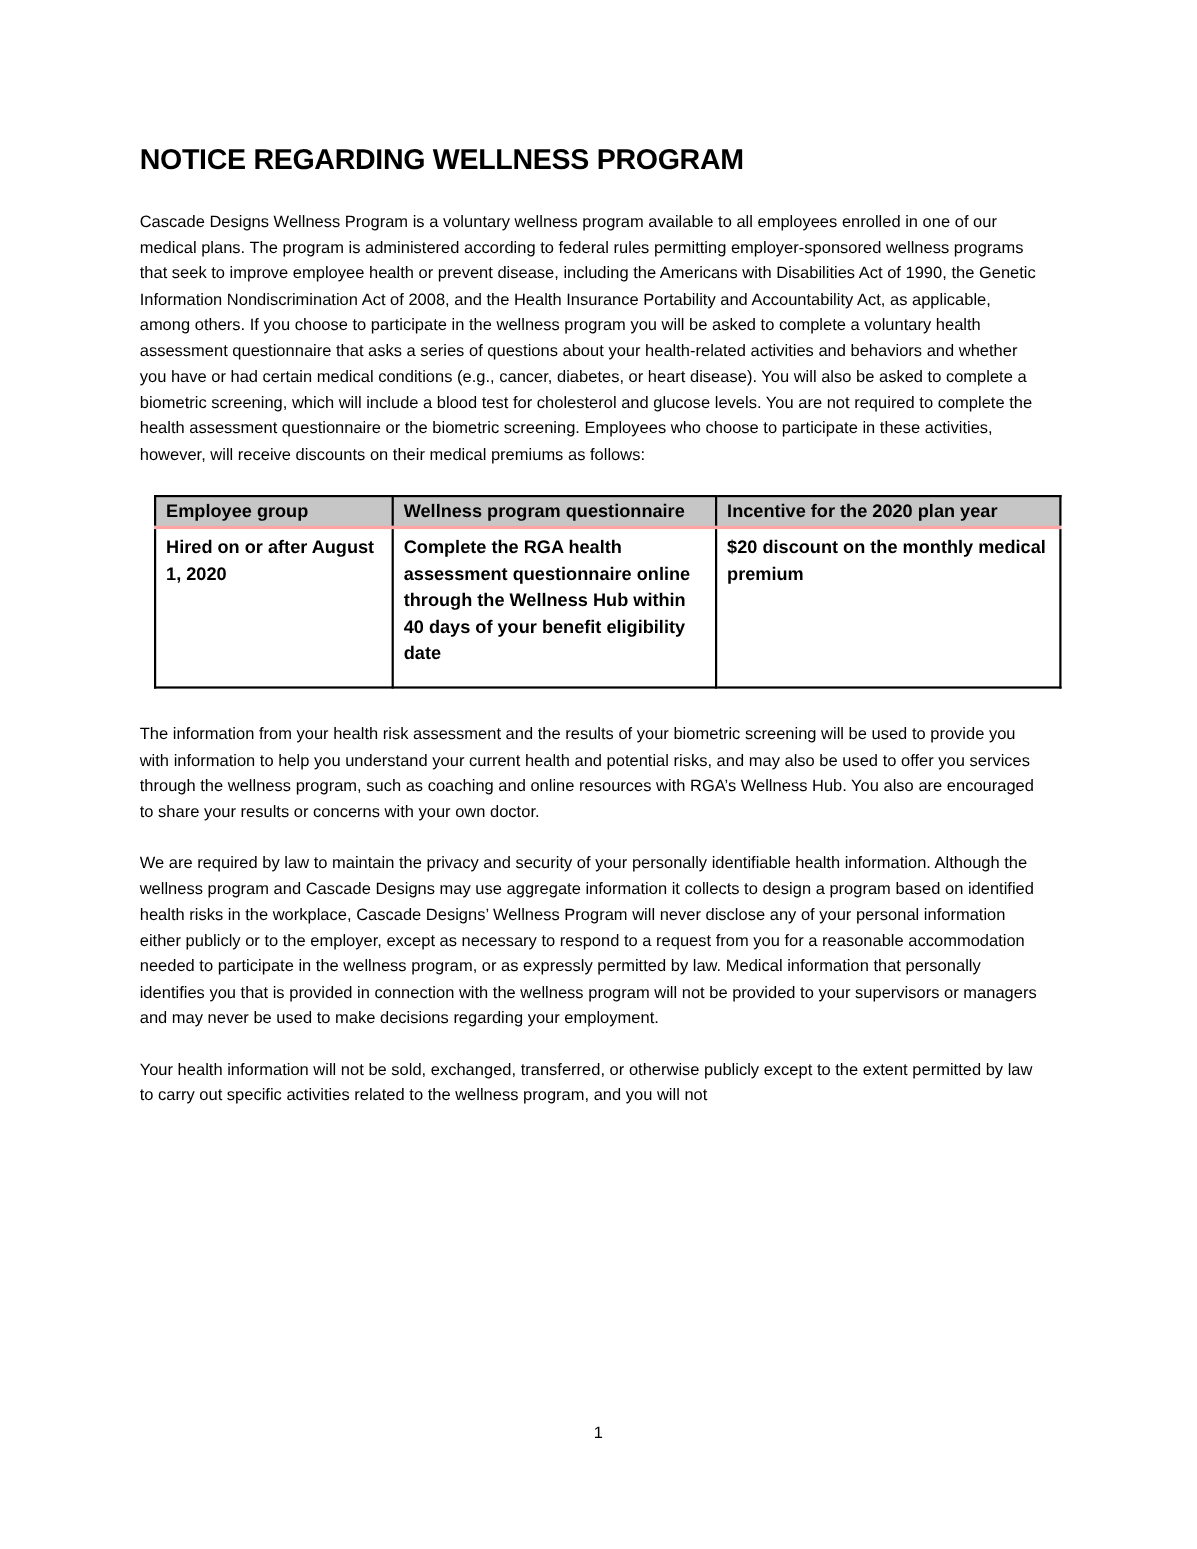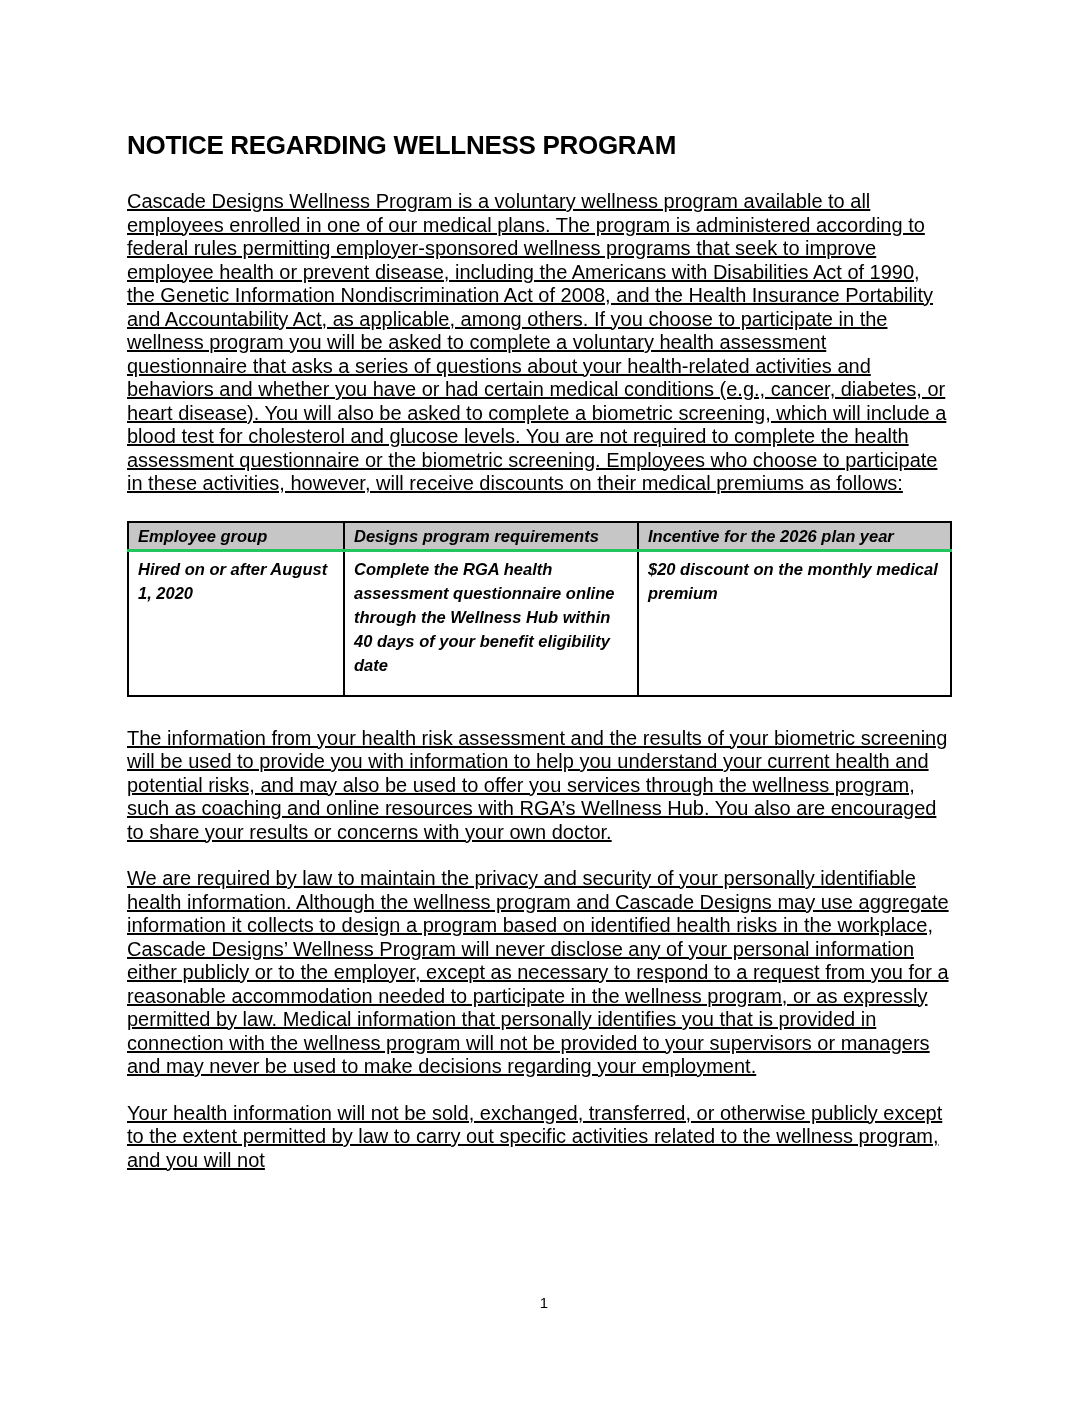--- a/index.html
+++ b/index.html
@@ -27,31 +27,29 @@
     width: 823px;
   }
   .title {
     font-size: 26px;
     font-weight: bold;
     line-height: 32px;
     letter-spacing: -0.3px;
     margin: 0 0 29px 0;
   }
   .para {
-    font-size: 20px;
+    font-size: 15px;
     line-height: 23.5px;
     margin: 0 0 23px 0;
-    text-decoration: underline;
   }
   .doc-table {
     border-collapse: collapse;
     width: 823px;
-    margin: 25px 0 30px 0;
+    margin: 25px 0 30px 13px;
     table-layout: fixed;
-    font-style: italic;
   }
   .doc-table .c1 { width: 216px; }
   .doc-table .c2 { width: 294px; }
   .doc-table .c3 { width: 313px; }
   .doc-table th, .doc-table td {
     border: 2px solid #000000;
   }
   .doc-table th {
     text-align: left;
     font-size: 16.5px;
@@ -61,21 +59,21 @@
     line-height: 22px;
   }
   .doc-table td {
     vertical-align: top;
     font-size: 16.5px;
     font-weight: bold;
     line-height: 24px;
     padding: 5px 9px 8px 9px;
   }
   .doc-table tbody tr.r1 td { height: 106px; }
-  .doc-table tbody tr.r2 td { height: 130px; border-top: 3px solid #22c55e; }
+  .doc-table tbody tr.r2 td { height: 130px; border-top: 3px solid #fca5a5; }
   .subhead {
     font-size: 17px;
     font-weight: bold;
     line-height: 24px;
     margin: 24px 0 4px 0;
   }
   .page-number {
     position: absolute;
     top: 1294px;
     left: 0;
@@ -96,22 +94,22 @@
 
     <table class="doc-table">
       <colgroup>
         <col class="c1">
           <col class="c2">
           <col class="c3">
       </colgroup>
       <thead>
         <tr>
           <th style="background-color: rgb(198, 198, 198);">Employee group</th>
-          <th style="background-color: rgb(198, 198, 198);">Designs program requirements</th>
-          <th style="background-color: rgb(198, 198, 198);">Incentive for the 2026 plan year</th>
+          <th style="background-color: rgb(198, 198, 198);">Wellness program questionnaire</th>
+          <th style="background-color: rgb(198, 198, 198);">Incentive for the 2020 plan year</th>
         </tr>
       </thead>
       <tbody>
         <tr class="r2">
           <td>Hired on or after August 1, 2020</td>
           <td>Complete the RGA health assessment questionnaire online through the Wellness Hub within 40 days of your benefit eligibility date</td>
           <td>$20 discount on the monthly medical premium</td>
         </tr>
       </tbody>
     </table>

